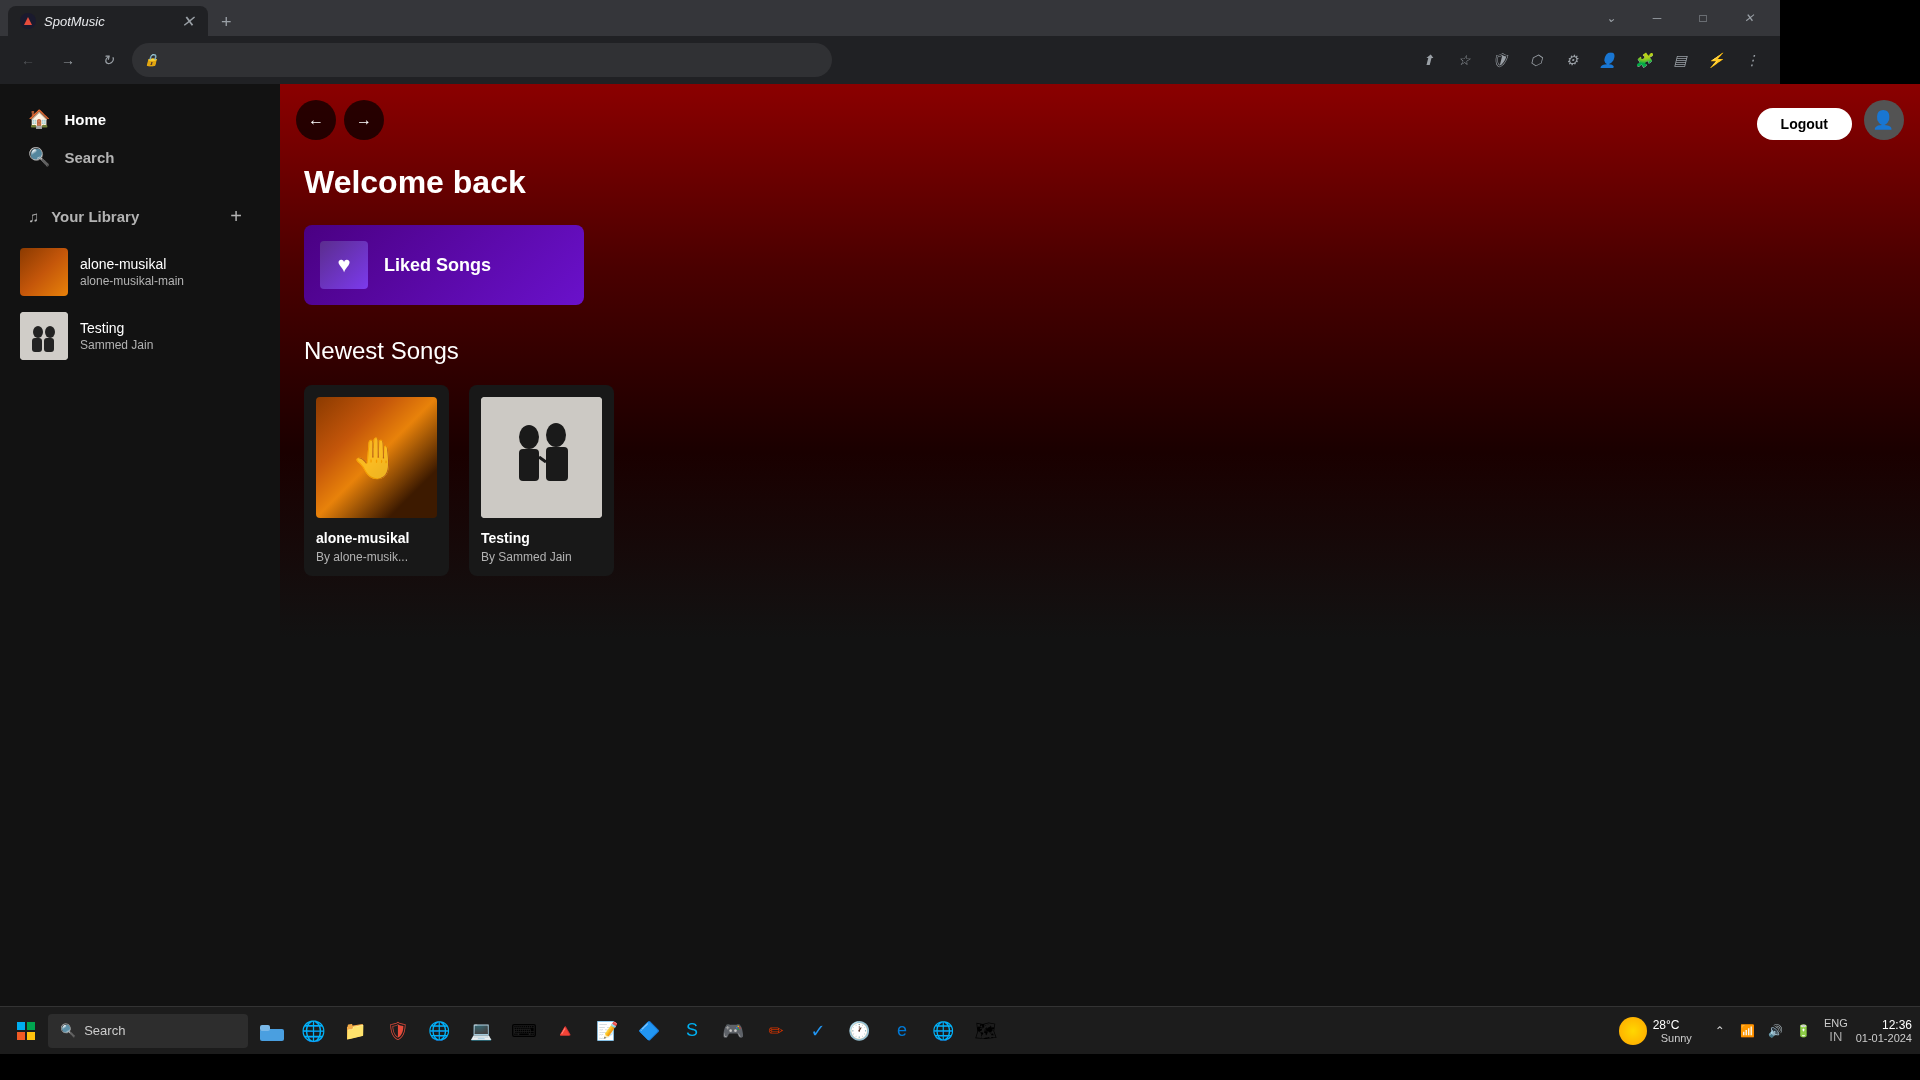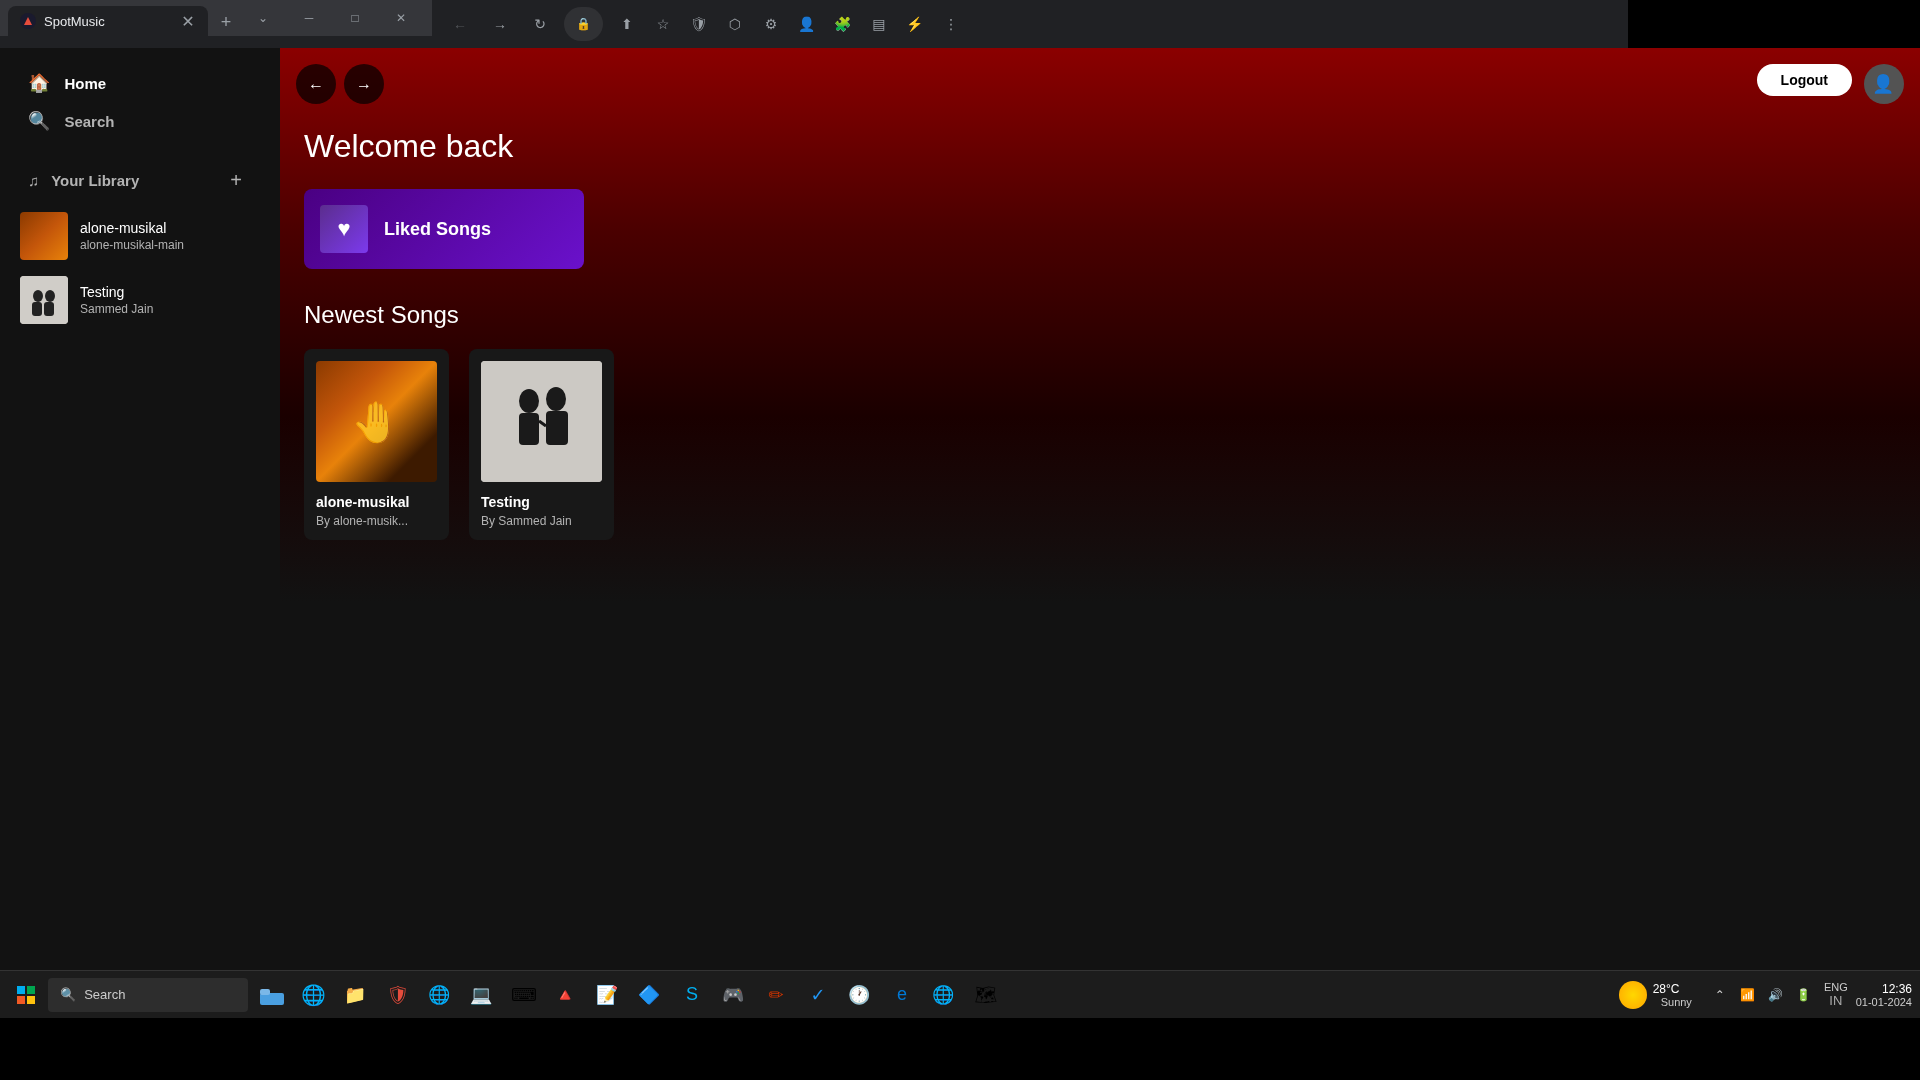--- a/index.html
+++ b/index.html
@@ -1,19 +1,19 @@
 <!DOCTYPE html>
 <html><head>
   <meta charset="utf-8">
   <style>
     * { margin: 0; padding: 0; box-sizing: border-box; }
     body { width: 1920px; height: 1080px; background: #000; font-family: -apple-system, BlinkMacSystemFont, 'Segoe UI', sans-serif; overflow: hidden; }
 
     
-    .browser-chrome { width: 1628px; background: #202124; display: flex; flex-direction: row; }
+    .browser-chrome { width: 1780px; background: #202124; display: flex; flex-direction: column; font-style: italic; }
     .tab-bar { height: 36px; background: #35363a; display: flex; align-items: flex-end; padding: 0 8px; }
     .tab { background: #202124; border-radius: 8px 8px 0 0; padding: 0 12px; height: 30px; display: flex; align-items: center; gap: 8px; min-width: 200px; max-width: 240px; }
     .tab-icon { width: 16px; height: 16px; background: #1a1a2e; border-radius: 50%; display: flex; align-items: center; justify-content: center; }
     .tab-icon svg { width: 10px; height: 10px; }
     .tab-title { font-size: 13px; color: #e8eaed; flex: 1; white-space: nowrap; overflow: hidden; text-overflow: ellipsis; }
     .tab-close { color: #9aa0a6; font-size: 16px; cursor: pointer; width: 16px; height: 16px; display: flex; align-items: center; justify-content: center; border-radius: 50%; }
     .new-tab-btn { width: 28px; height: 28px; color: #9aa0a6; display: flex; align-items: center; justify-content: center; font-size: 18px; cursor: pointer; border-radius: 50%; margin-left: 4px; }
     .window-controls { margin-left: auto; display: flex; align-items: center; gap: 0; }
     .win-ctrl { width: 46px; height: 36px; display: flex; align-items: center; justify-content: center; color: #9aa0a6; font-size: 12px; cursor: pointer; }
 
@@ -44,26 +44,26 @@
     .lib-img { width: 48px; height: 48px; border-radius: 4px; object-fit: cover; flex-shrink: 0; overflow: hidden; }
     .lib-info { display: flex; flex-direction: column; gap: 2px; }
     .lib-name { font-size: 14px; color: #fff; font-weight: 500; }
     .lib-sub { font-size: 12px; color: #b3b3b3; }
 
     
     .main-content { flex: 1; background: linear-gradient(180deg, #8b0000 0%, #4a0000 20%, #1a0000 40%, #121212 60%); overflow-y: auto; position: relative; }
     .main-header { position: absolute; top: 16px; left: 16px; right: 16px; display: flex; align-items: center; justify-content: space-between; z-index: 10; }
     .nav-arrows { display: flex; gap: 8px; }
     .arrow-btn { width: 40px; height: 40px; border-radius: 50%; background: rgba(0,0,0,0.7); border: none; color: #fff; font-size: 16px; cursor: pointer; display: flex; align-items: center; justify-content: center; }
-    .header-right { display: flex; align-items: flex-start; gap: 12px; }
+    .header-right { display: flex; align-items: flex-end; gap: 12px; }
     .logout-btn { background: #fff; color: #000; border: none; border-radius: 20px; padding: 8px 24px; font-size: 14px; font-weight: 700; cursor: pointer; }
     .profile-btn { width: 40px; height: 40px; border-radius: 50%; background: #535353; border: none; cursor: pointer; display: flex; align-items: center; justify-content: center; color: #fff; font-size: 18px; }
 
     .main-body { padding: 80px 24px 24px; }
-    .welcome-text { font-size: 32px; font-weight: 400; color: #fff; margin-bottom: 24px; }
+    .welcome-text { font-size: 32px; font-weight: 700; color: #fff; margin-bottom: 24px; }
     .liked-songs-card { width: 280px; height: 80px; background: linear-gradient(135deg, #4a0082, #6a11cb); border-radius: 8px; display: flex; align-items: center; gap: 16px; padding: 0 16px; cursor: pointer; margin-bottom: 32px; }
     .liked-icon { width: 48px; height: 48px; background: linear-gradient(135deg, #5b2d8e, #7c3aed); border-radius: 4px; display: flex; align-items: center; justify-content: center; font-size: 22px; color: #fff; flex-shrink: 0; }
     .liked-text { font-size: 18px; font-weight: 700; color: #fff; }
     .section-title { font-size: 24px; font-weight: 400; color: #fff; margin-bottom: 20px; }
 
     
     .cards-grid { display: flex; gap: 20px; flex-wrap: wrap; }
     .song-card { width: 145px; background: #181818; border-radius: 8px; padding: 12px; cursor: pointer; transition: background 0.2s; }
     .card-img { width: 121px; height: 121px; border-radius: 4px; overflow: hidden; margin-bottom: 12px; }
     .card-img-inner { width: 100%; height: 100%; }

